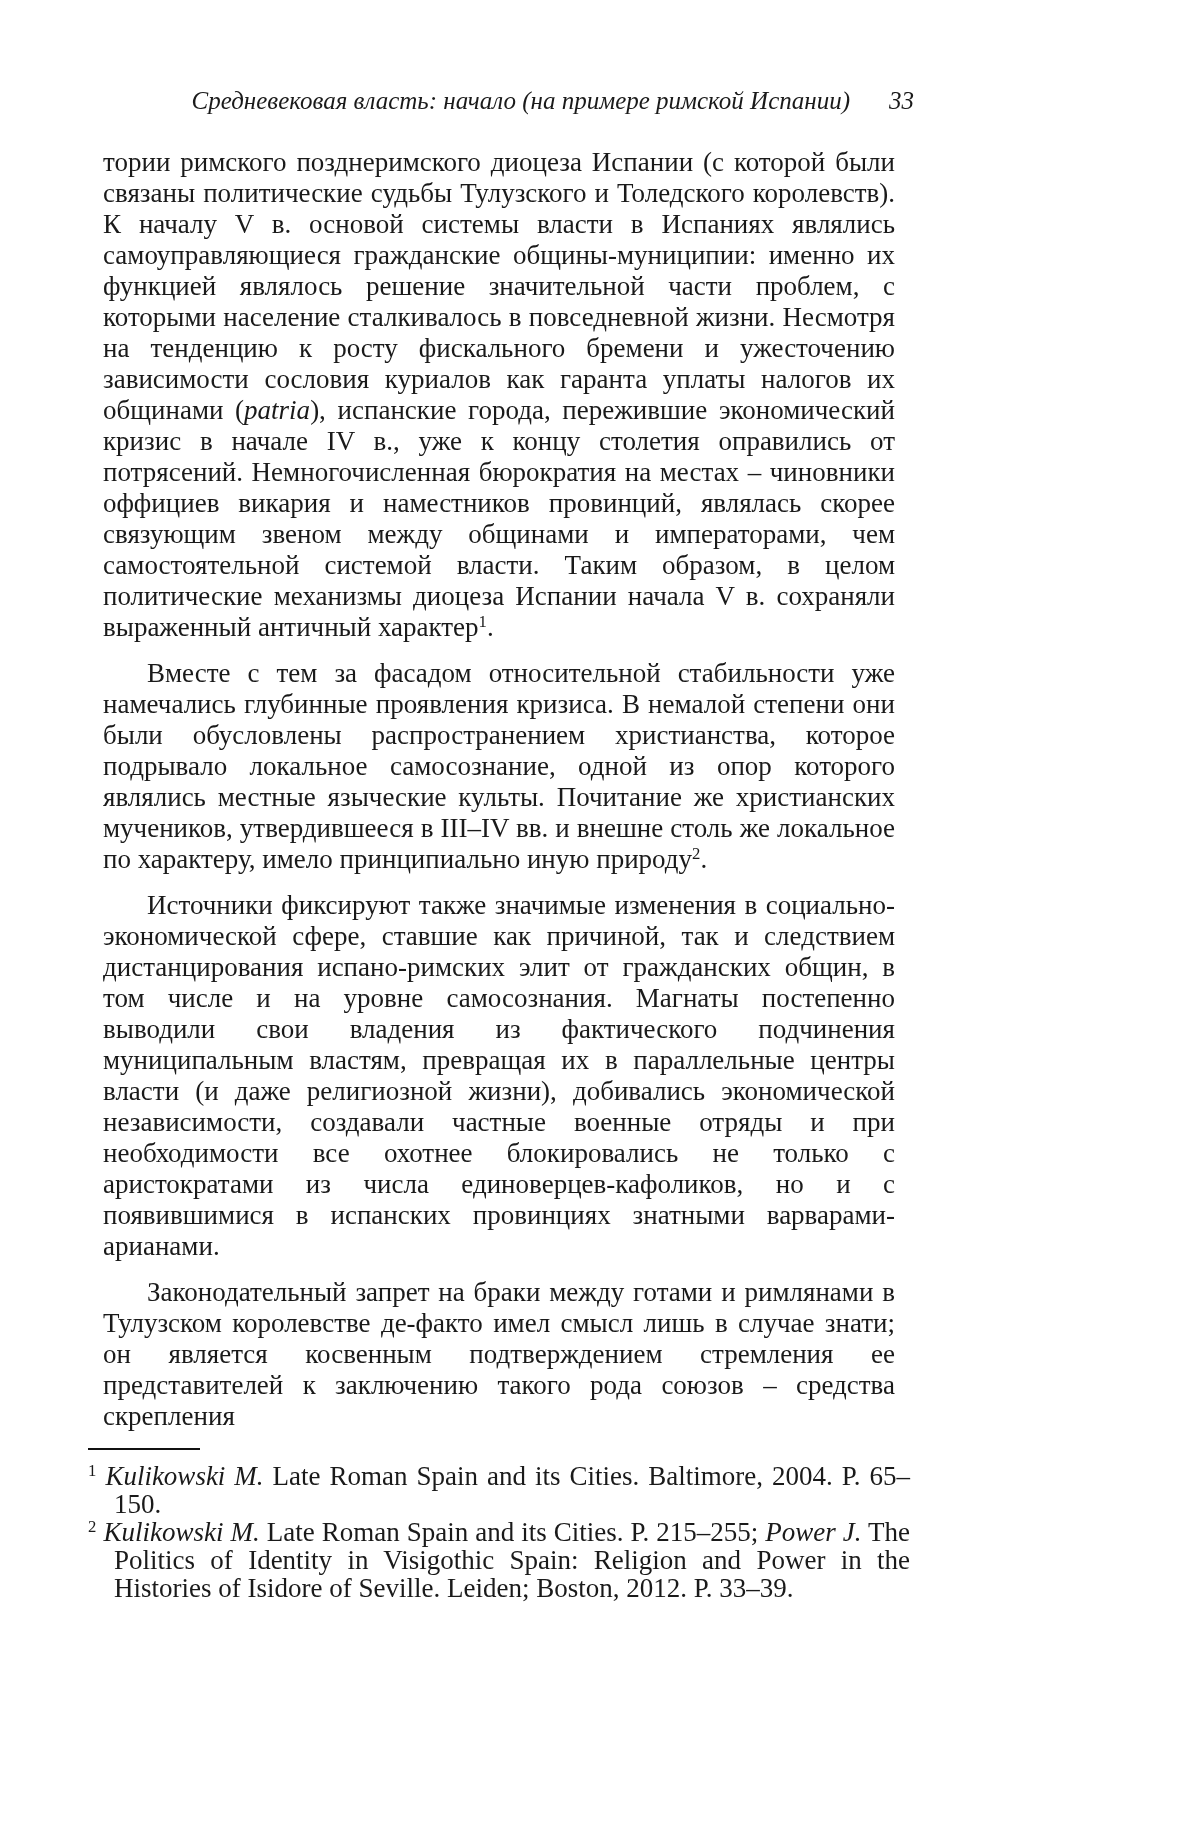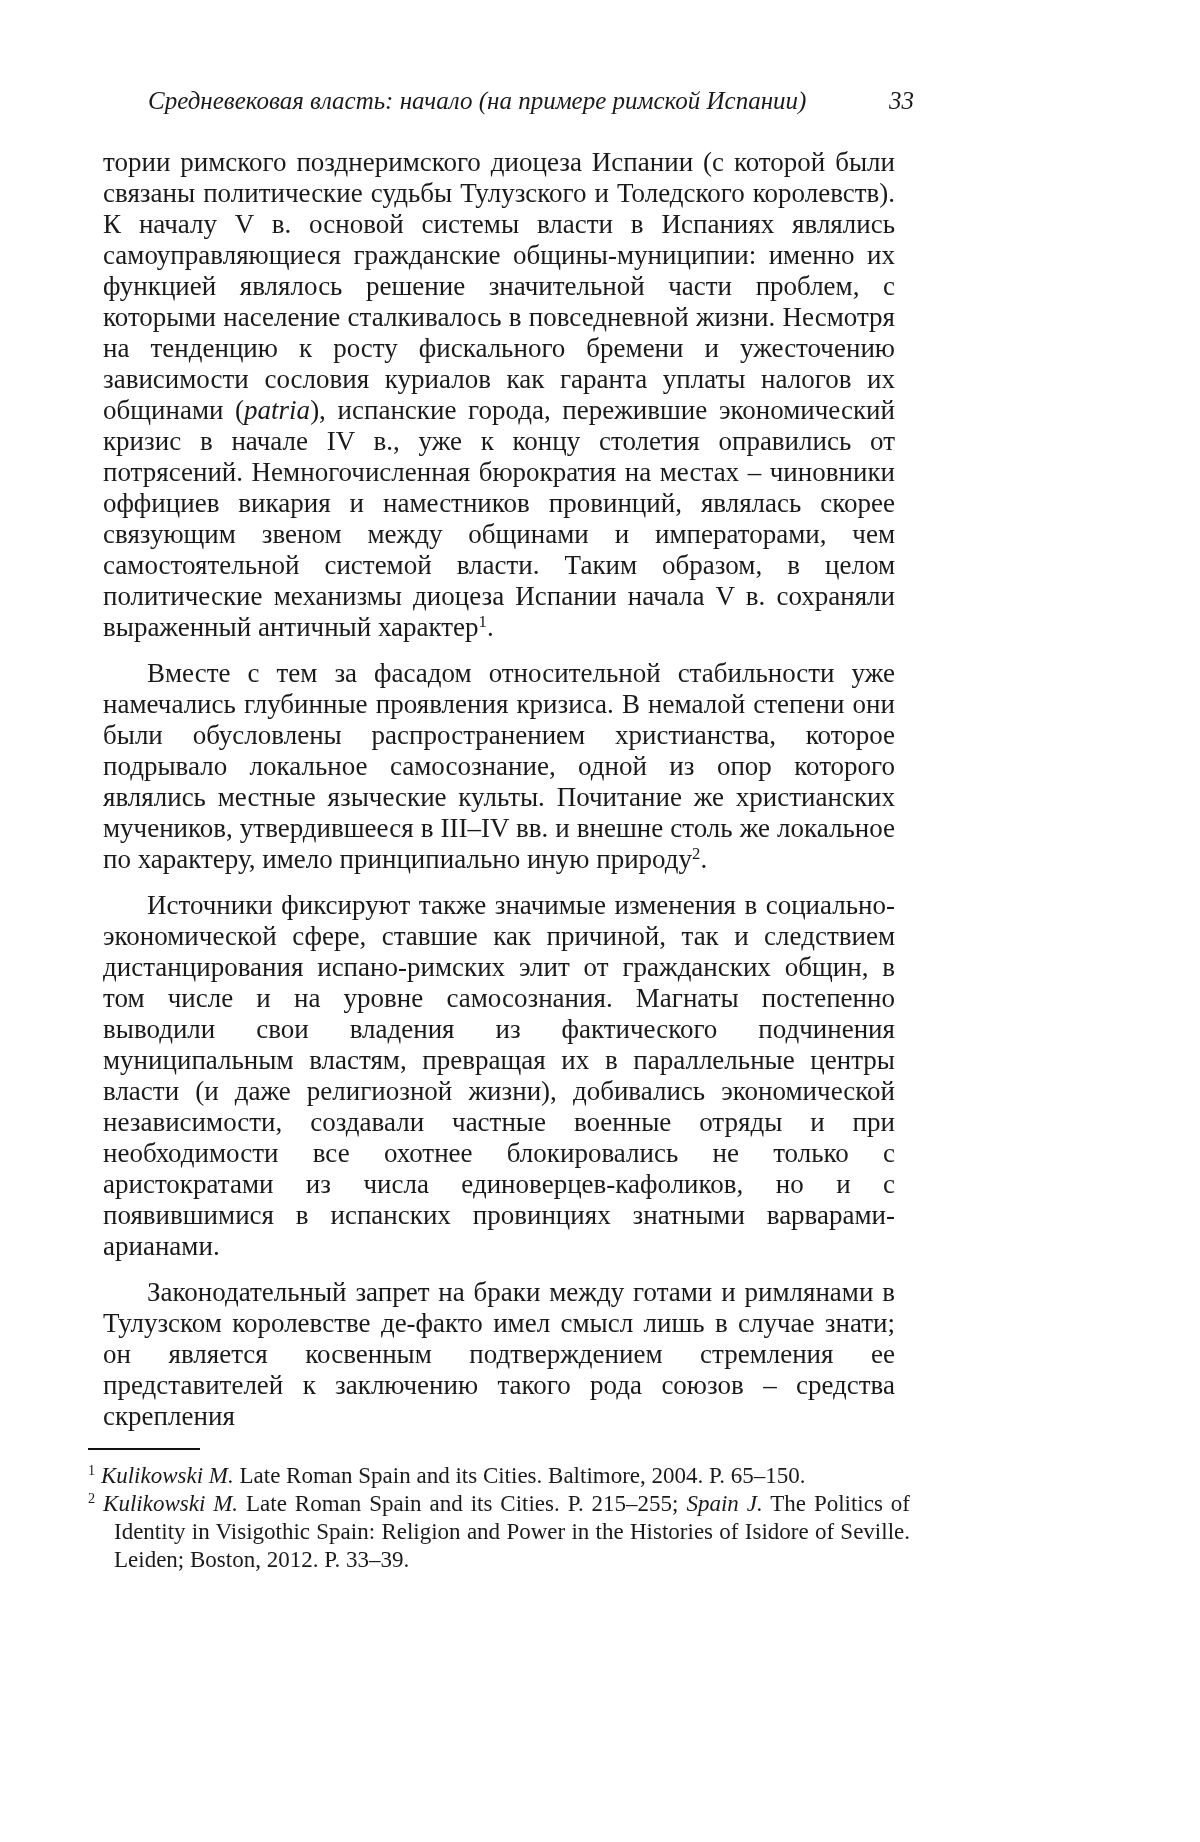--- a/index.html
+++ b/index.html
@@ -20,21 +20,21 @@
   .running-header {
     position: relative;
     width: 100%;
     font-style: italic;
     font-size: 25px;
     line-height: 31px;
     margin-bottom: 31px;
   }
   .running-header .hdr-title {
     display: block;
-    text-align: left;
+    text-align: right;
     padding: 0 60px;
   }
   .running-header .hdr-num {
     position: absolute;
     right: -4px;
     top: 0;
     text-align: right;
   }
   .body-text {
     font-size: 27px;
@@ -58,21 +58,21 @@
   i, .it {
     font-style: italic;
   }
   .footnote-sep {
     width: 112px;
     height: 0;
     border-top: 2px solid #111;
     margin: 16px 0 12px 0;
   }
   .footnotes {
-    font-size: 23px;
+    font-size: 27px;
     line-height: 28px;
     text-align: justify;
   }
   .footnotes .footnote {
     margin: 0;
     padding-left: 26px;
     text-indent: -26px;
   }
 </style>
 </head>
@@ -89,16 +89,16 @@
       <p class="para no-indent"><span>тории римского позднеримского диоцеза Испании (с которой были связаны политические судьбы Тулузского и Толедского королевств). К началу V в. основой системы власти в Испаниях являлись самоуправляющиеся гражданские общины-муниципии: именно их функцией являлось решение значительной части проблем, с которыми население сталкивалось в повседневной жизни. Несмотря на тенденцию к росту фискального бремени и ужесточению зависимости сословия куриалов как гаранта уплаты налогов их общинами (</span><i>patria</i><span>), испанские города, пережившие экономический кризис в начале IV в., уже к концу столетия оправились от потрясений. Немногочисленная бюрократия на местах – чиновники оффициев викария и наместников провинций, являлась скорее связующим звеном между общинами и императорами, чем самостоятельной системой власти. Таким образом, в целом политические механизмы диоцеза Испании начала V в. сохраняли выраженный античный характер</span><sup>1</sup><span>.</span></p>
       <p class="para"><span>Вместе с тем за фасадом относительной стабильности уже намечались глубинные проявления кризиса. В немалой степени они были обусловлены распространением христианства, которое подрывало локальное самосознание, одной из опор которого являлись местные языческие культы. Почитание же христианских мучеников, утвердившееся в III–IV вв. и внешне столь же локальное по характеру, имело принципиально иную природу</span><sup>2</sup><span>.</span></p>
       <p class="para"><span>Источники фиксируют также значимые изменения в социально-экономической сфере, ставшие как причиной, так и следствием дистанцирования испано-римских элит от гражданских общин, в том числе и на уровне самосознания. Магнаты постепенно выводили свои владения из фактического подчинения муниципальным властям, превращая их в параллельные центры власти (и даже религиозной жизни), добивались экономической независимости, создавали частные военные отряды и при необходимости все охотнее блокировались не только с аристократами из числа единоверцев-кафоликов, но и с появившимися в испанских провинциях знатными варварами-арианами.</span></p>
       <p class="para"><span>Законодательный запрет на браки между готами и римлянами в Тулузском королевстве де-факто имел смысл лишь в случае знати; он является косвенным подтверждением стремления ее представителей к заключению такого рода союзов – средства скрепления</span></p>
     </div>
 
   <div class="footnote-sep"></div>
 
   <div class="footnotes">
       <p class="footnote"><sup>1</sup><span> </span><i>Kulikowski M.</i><span> Late Roman Spain and its Cities. Baltimore, 2004. P. 65–150.</span></p>
-      <p class="footnote"><sup>2</sup><span> </span><i>Kulikowski M.</i><span> Late Roman Spain and its Cities. P. 215–255; </span><i>Spain J.</i><span> The Politics of Identity in Visigothic Spain: Religion and Power in the Histories of Isidore of Seville. Leiden; Boston, 2012. P. 33–39.</span></p>
+      <p class="footnote"><sup>2</sup><span> </span><i>Kulikowski M.</i><span> Late Roman Spain and its Cities. P. 215–255; </span><i>Power J.</i><span> The Politics of Identity in Visigothic Spain: Religion and Power in the Histories of Isidore of Seville. Leiden; Boston, 2012. P. 33–39.</span></p>
     </div>
 
 </div>
 
 </body></html>

